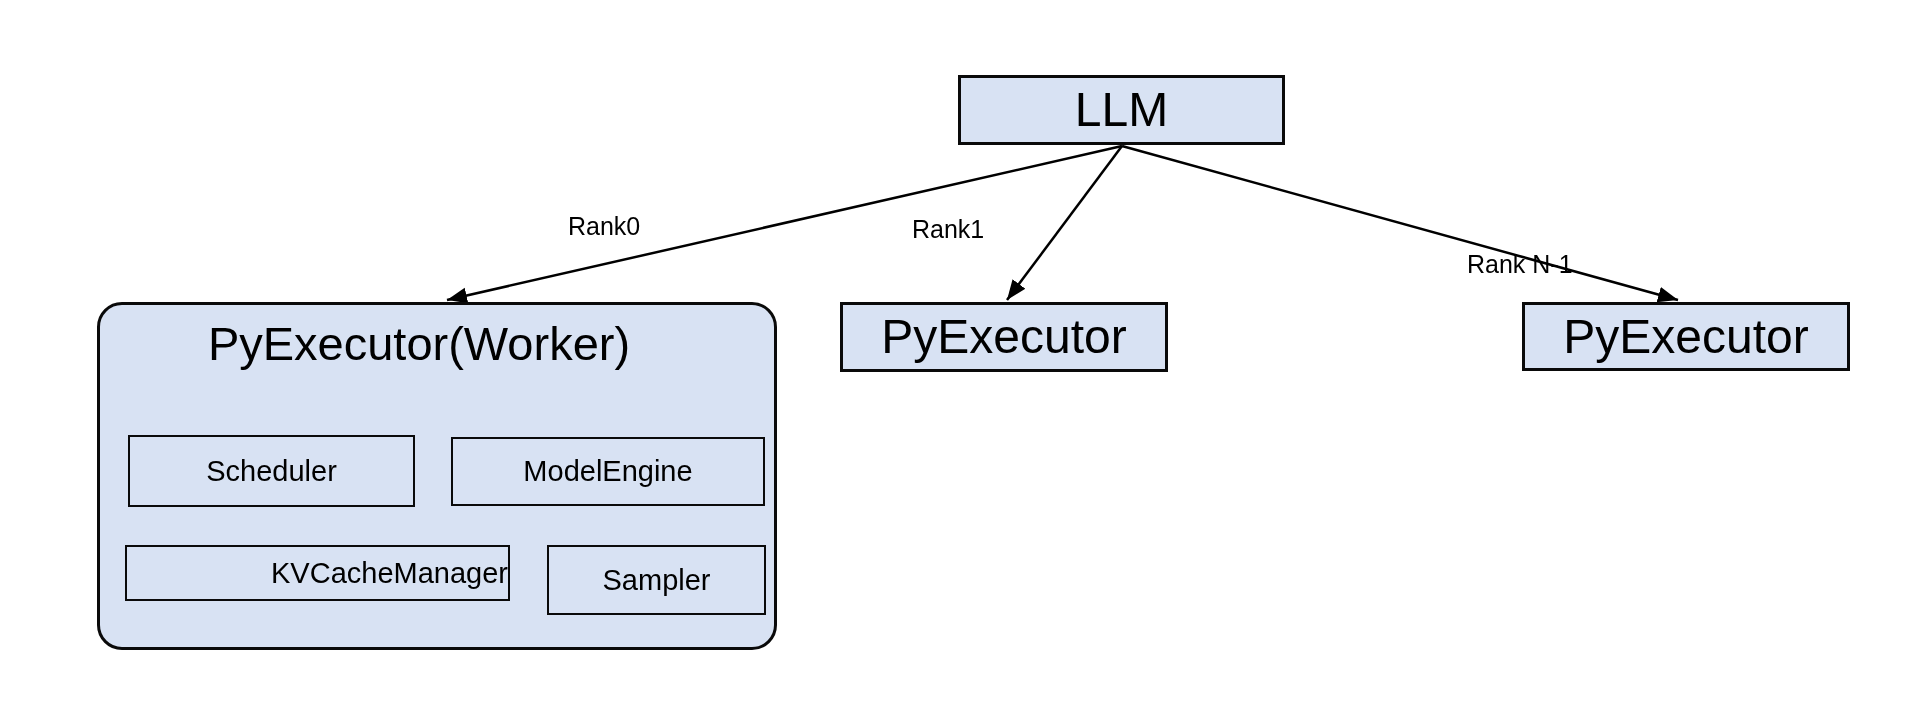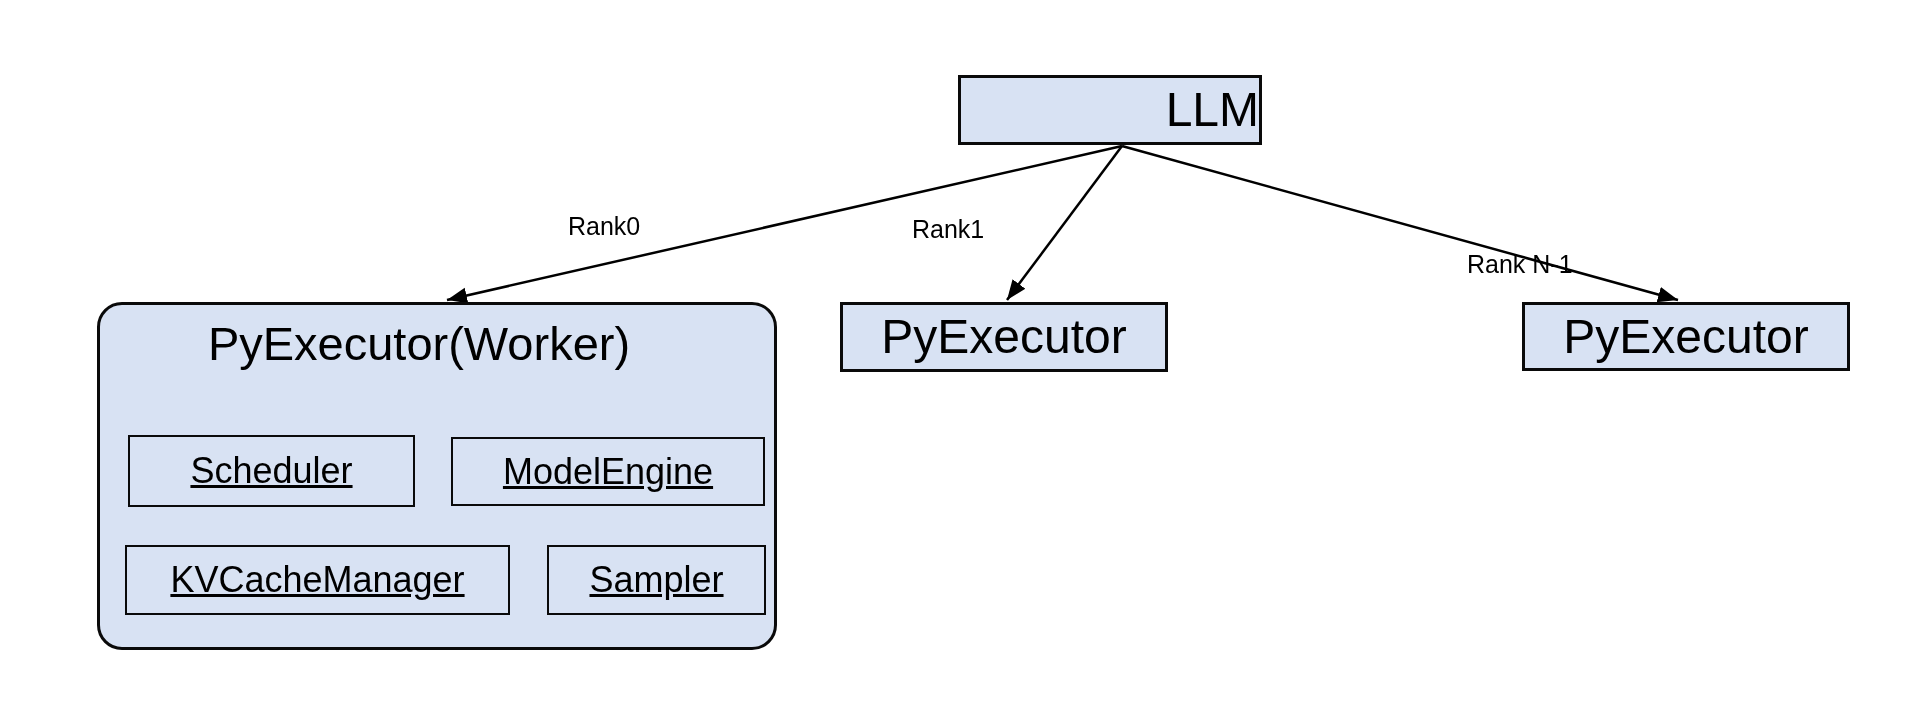--- a/index.html
+++ b/index.html
@@ -58,24 +58,23 @@
   .subnode {
     position: absolute;
     box-sizing: border-box;
     background: #d8e2f3;
     border: 2.5px solid #0a0a0a;
     display: flex;
     align-items: center;
     justify-content: center;
   }
   .subnode span {
-    font-size: 36px;
+    font-size: 29px;
     line-height: 1;
     white-space: nowrap;
-    text-decoration: underline;
   }
   .edge-label {
     position: absolute;
     font-size: 25px;
     line-height: 1.1;
     white-space: nowrap;
   }
 </style>
 </head>
 <body>
@@ -86,40 +85,40 @@
     <defs>
       <marker id="arrow" viewBox="0 0 10 10" refX="10" refY="5" markerWidth="8" markerHeight="8" orient="auto-start-reverse">
         <path d="M0,1 L10,5 L0,9 z" fill="#000000"></path>
       </marker>
     </defs>
     <line x1="1122" y1="146" x2="447" y2="300" marker-end="url(#arrow)"></line>
     <line x1="1122" y1="146" x2="1007" y2="300" marker-end="url(#arrow)"></line>
     <line x1="1122" y1="146" x2="1678" y2="300" marker-end="url(#arrow)"></line>
   </svg>
 
-  <div class="node" style="left:958px; top:75px; width:304px; height:70px;justify-content:flex-end;">
+  <div class="node" style="left:958px; top:75px; width:327px; height:70px;">
     <span class="node-label">LLM</span>
   </div>
 
   <div class="edge-label" style="left:568px; top:213px;">Rank0</div>
   <div class="edge-label" style="left:912px; top:216px;">Rank1</div>
   <div class="edge-label" style="left:1467px; top:214px;margin-top:37px;">Rank N-1</div>
 
   <div class="node worker" style="left:97px; top:302px; width:680px; height:348px;">
     <div class="worker-title">PyExecutor(Worker)</div>
 
     <div class="subnode" style="left:28px; top:130px; width:287px; height:72px;">
       <span>Scheduler</span>
     </div>
 
     <div class="subnode" style="left:351px; top:132px; width:314px; height:69px;">
       <span>ModelEngine</span>
     </div>
 
-    <div class="subnode" style="left:25px; top:240px; width:385px; height:70px;">
+    <div class="subnode" style="left:25px; top:240px; width:385px; height:56px;justify-content:flex-end;">
       <span>KVCacheManager</span>
     </div>
 
     <div class="subnode" style="left:447px; top:240px; width:219px; height:70px;">
       <span>Sampler</span>
     </div>
   </div>
 
   <div class="node" style="left:840px; top:302px; width:328px; height:70px;">
     <span class="node-label">PyExecutor</span>

